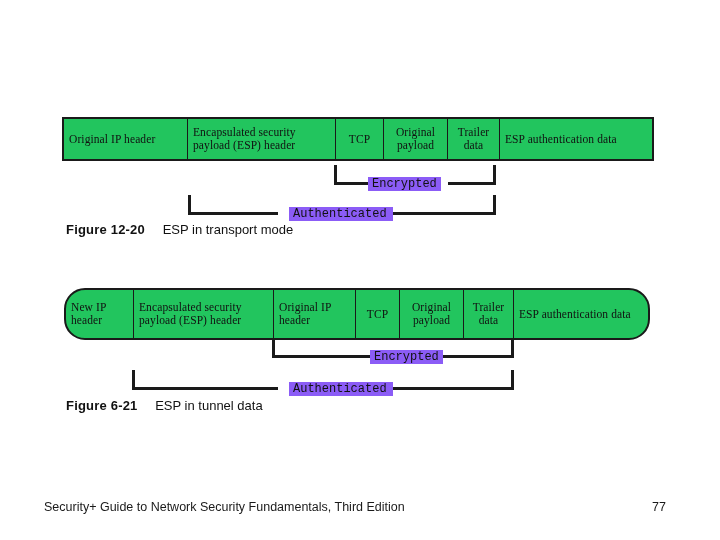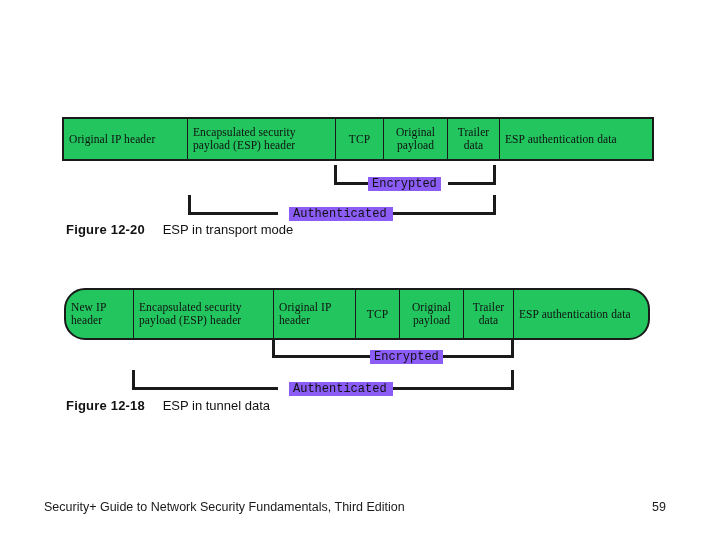--- a/index.html
+++ b/index.html
@@ -221,20 +221,20 @@
     <div class="bracket label-left" style="left:68px; top:82px; width:382px;">
       <div class="b-left"></div>
       <div class="b-right"></div>
       <div class="b-line-l" style="left:0; width:146px;"></div>
       <div class="b-line-r" style="right:0; width:152px;"></div>
       <div class="b-label" style="left:144px;">Authenticated</div>
     </div>
   </div>
 
   <div class="fig-caption" style="left:66px; top:398px;">
-    <span class="fig-num">Figure 12-18</span>
+    <span class="fig-num">Figure 6-21</span>
     <span class="fig-title">ESP in tunnel data</span>
   </div>
 
   <div class="footer-text">Security+ Guide to Network Security Fundamentals, Third Edition</div>
-  <div class="footer-page">59</div>
+  <div class="footer-page">77</div>
 
 </div>
 
 </body></html>

